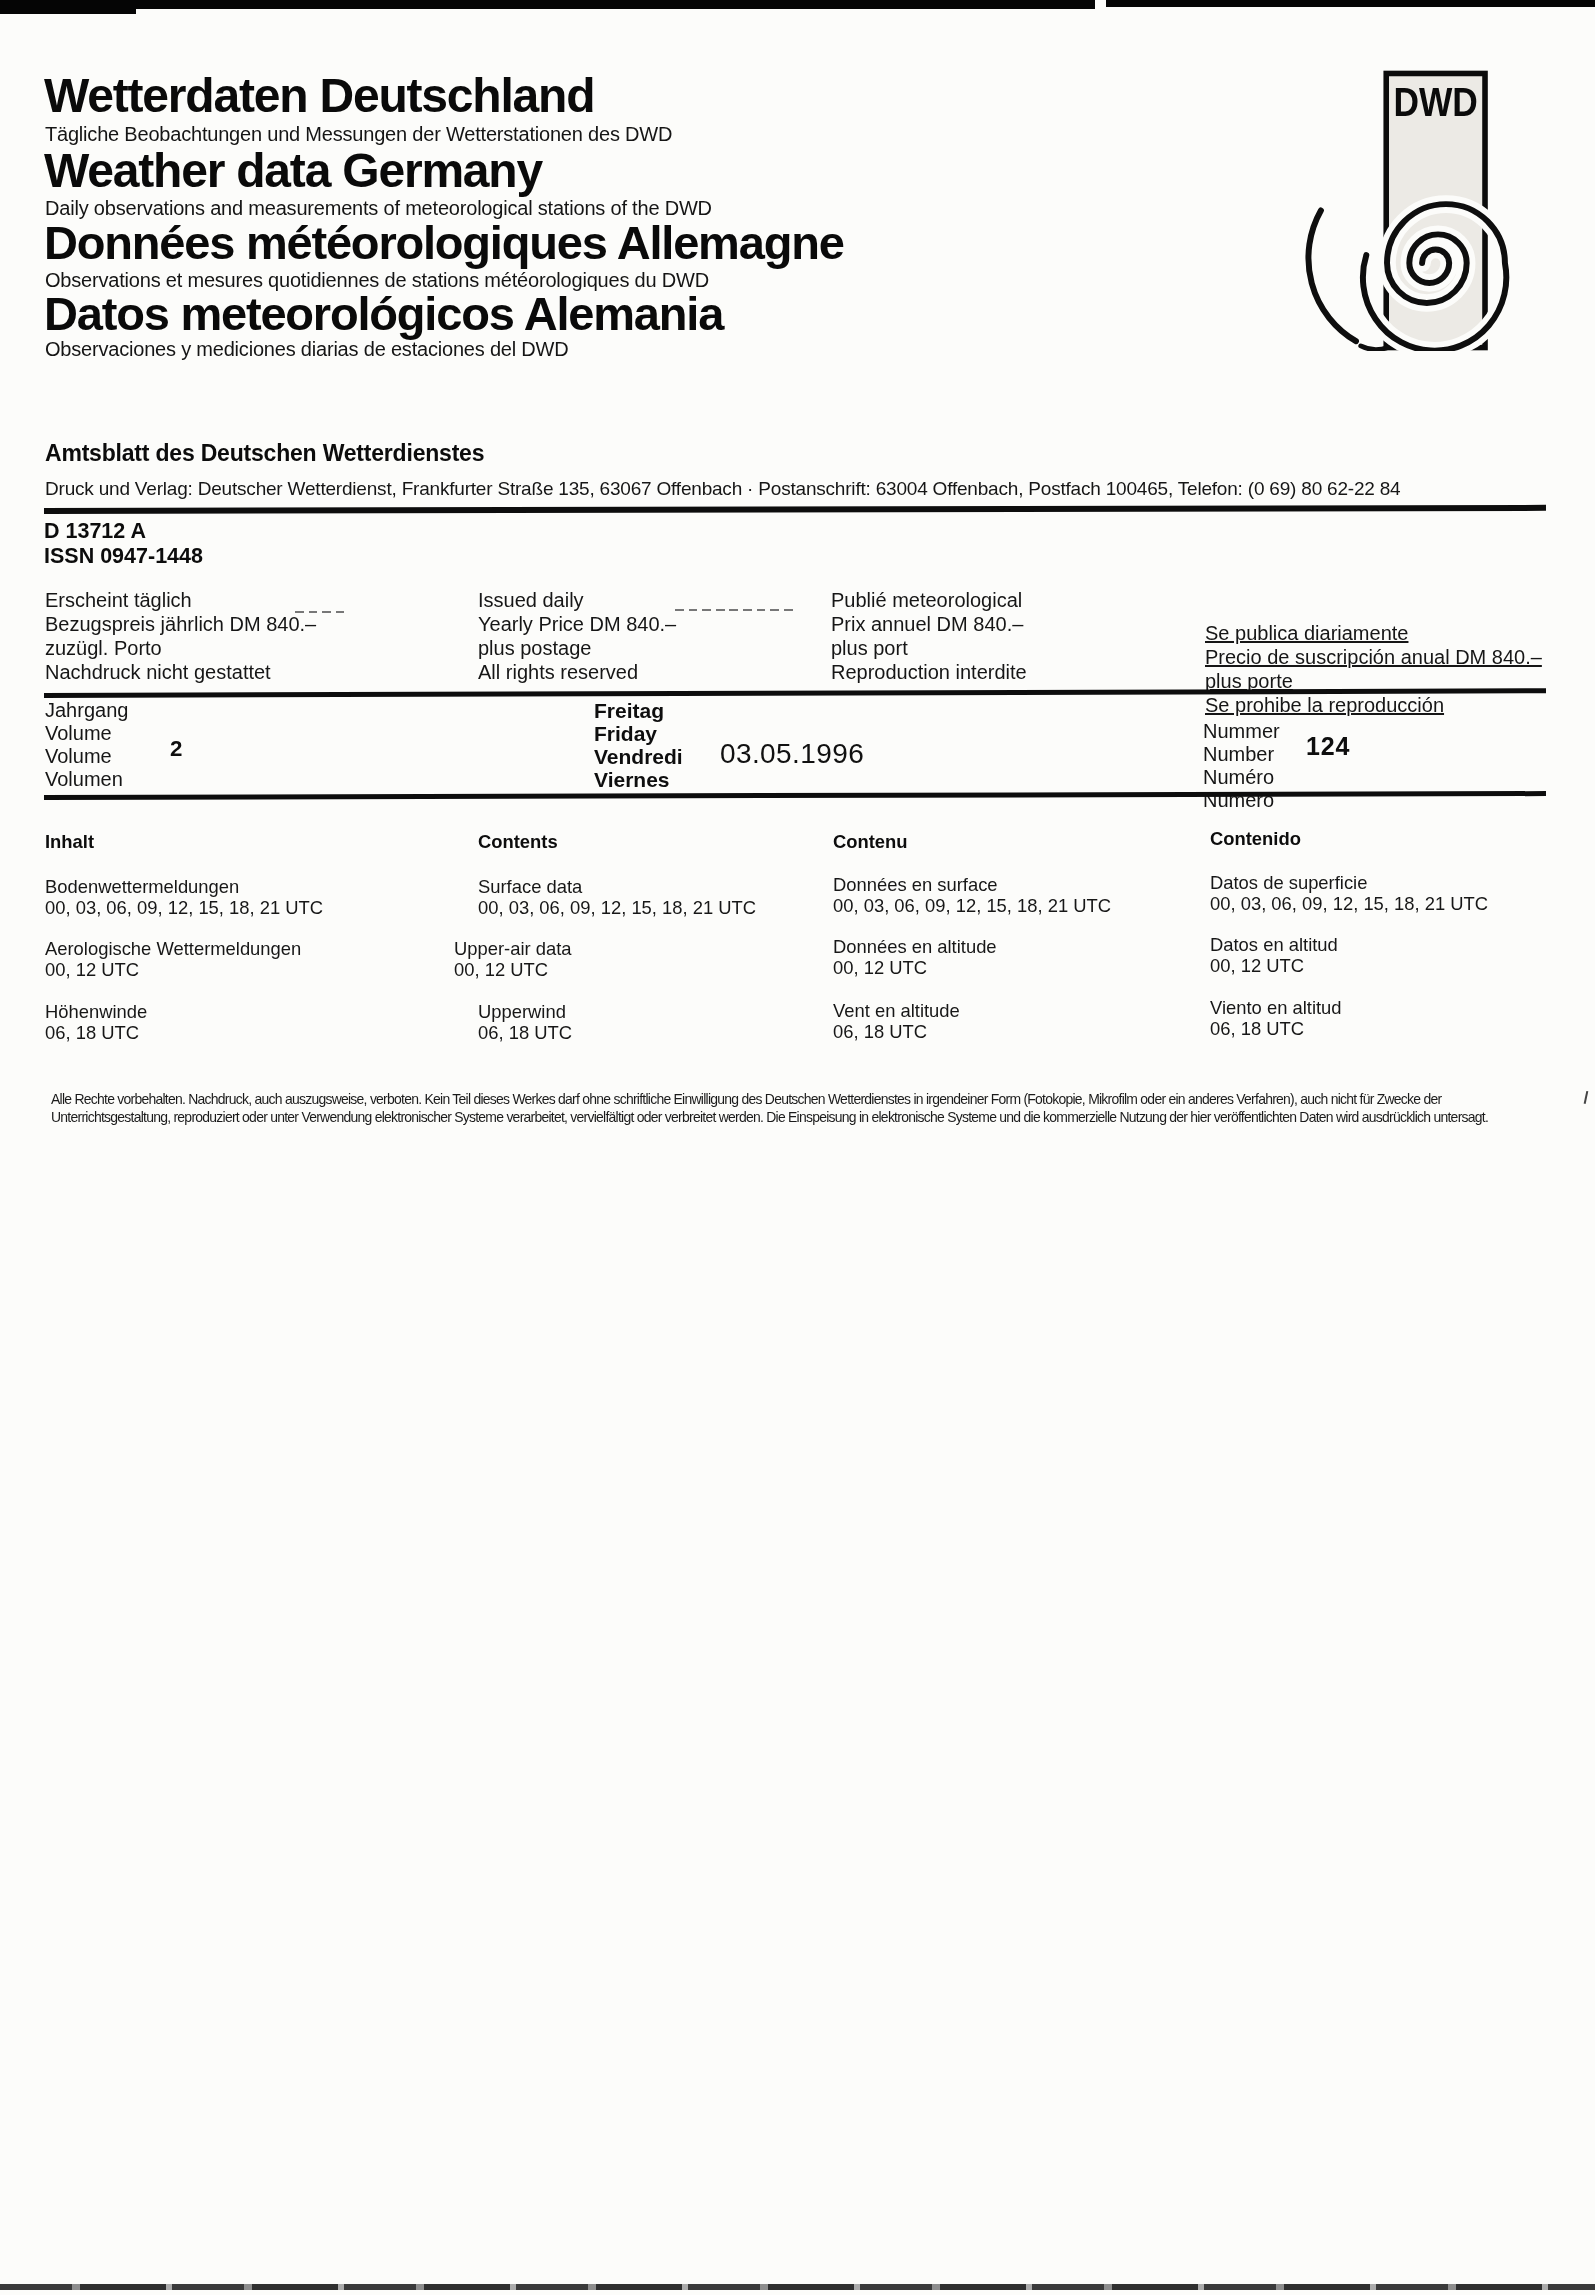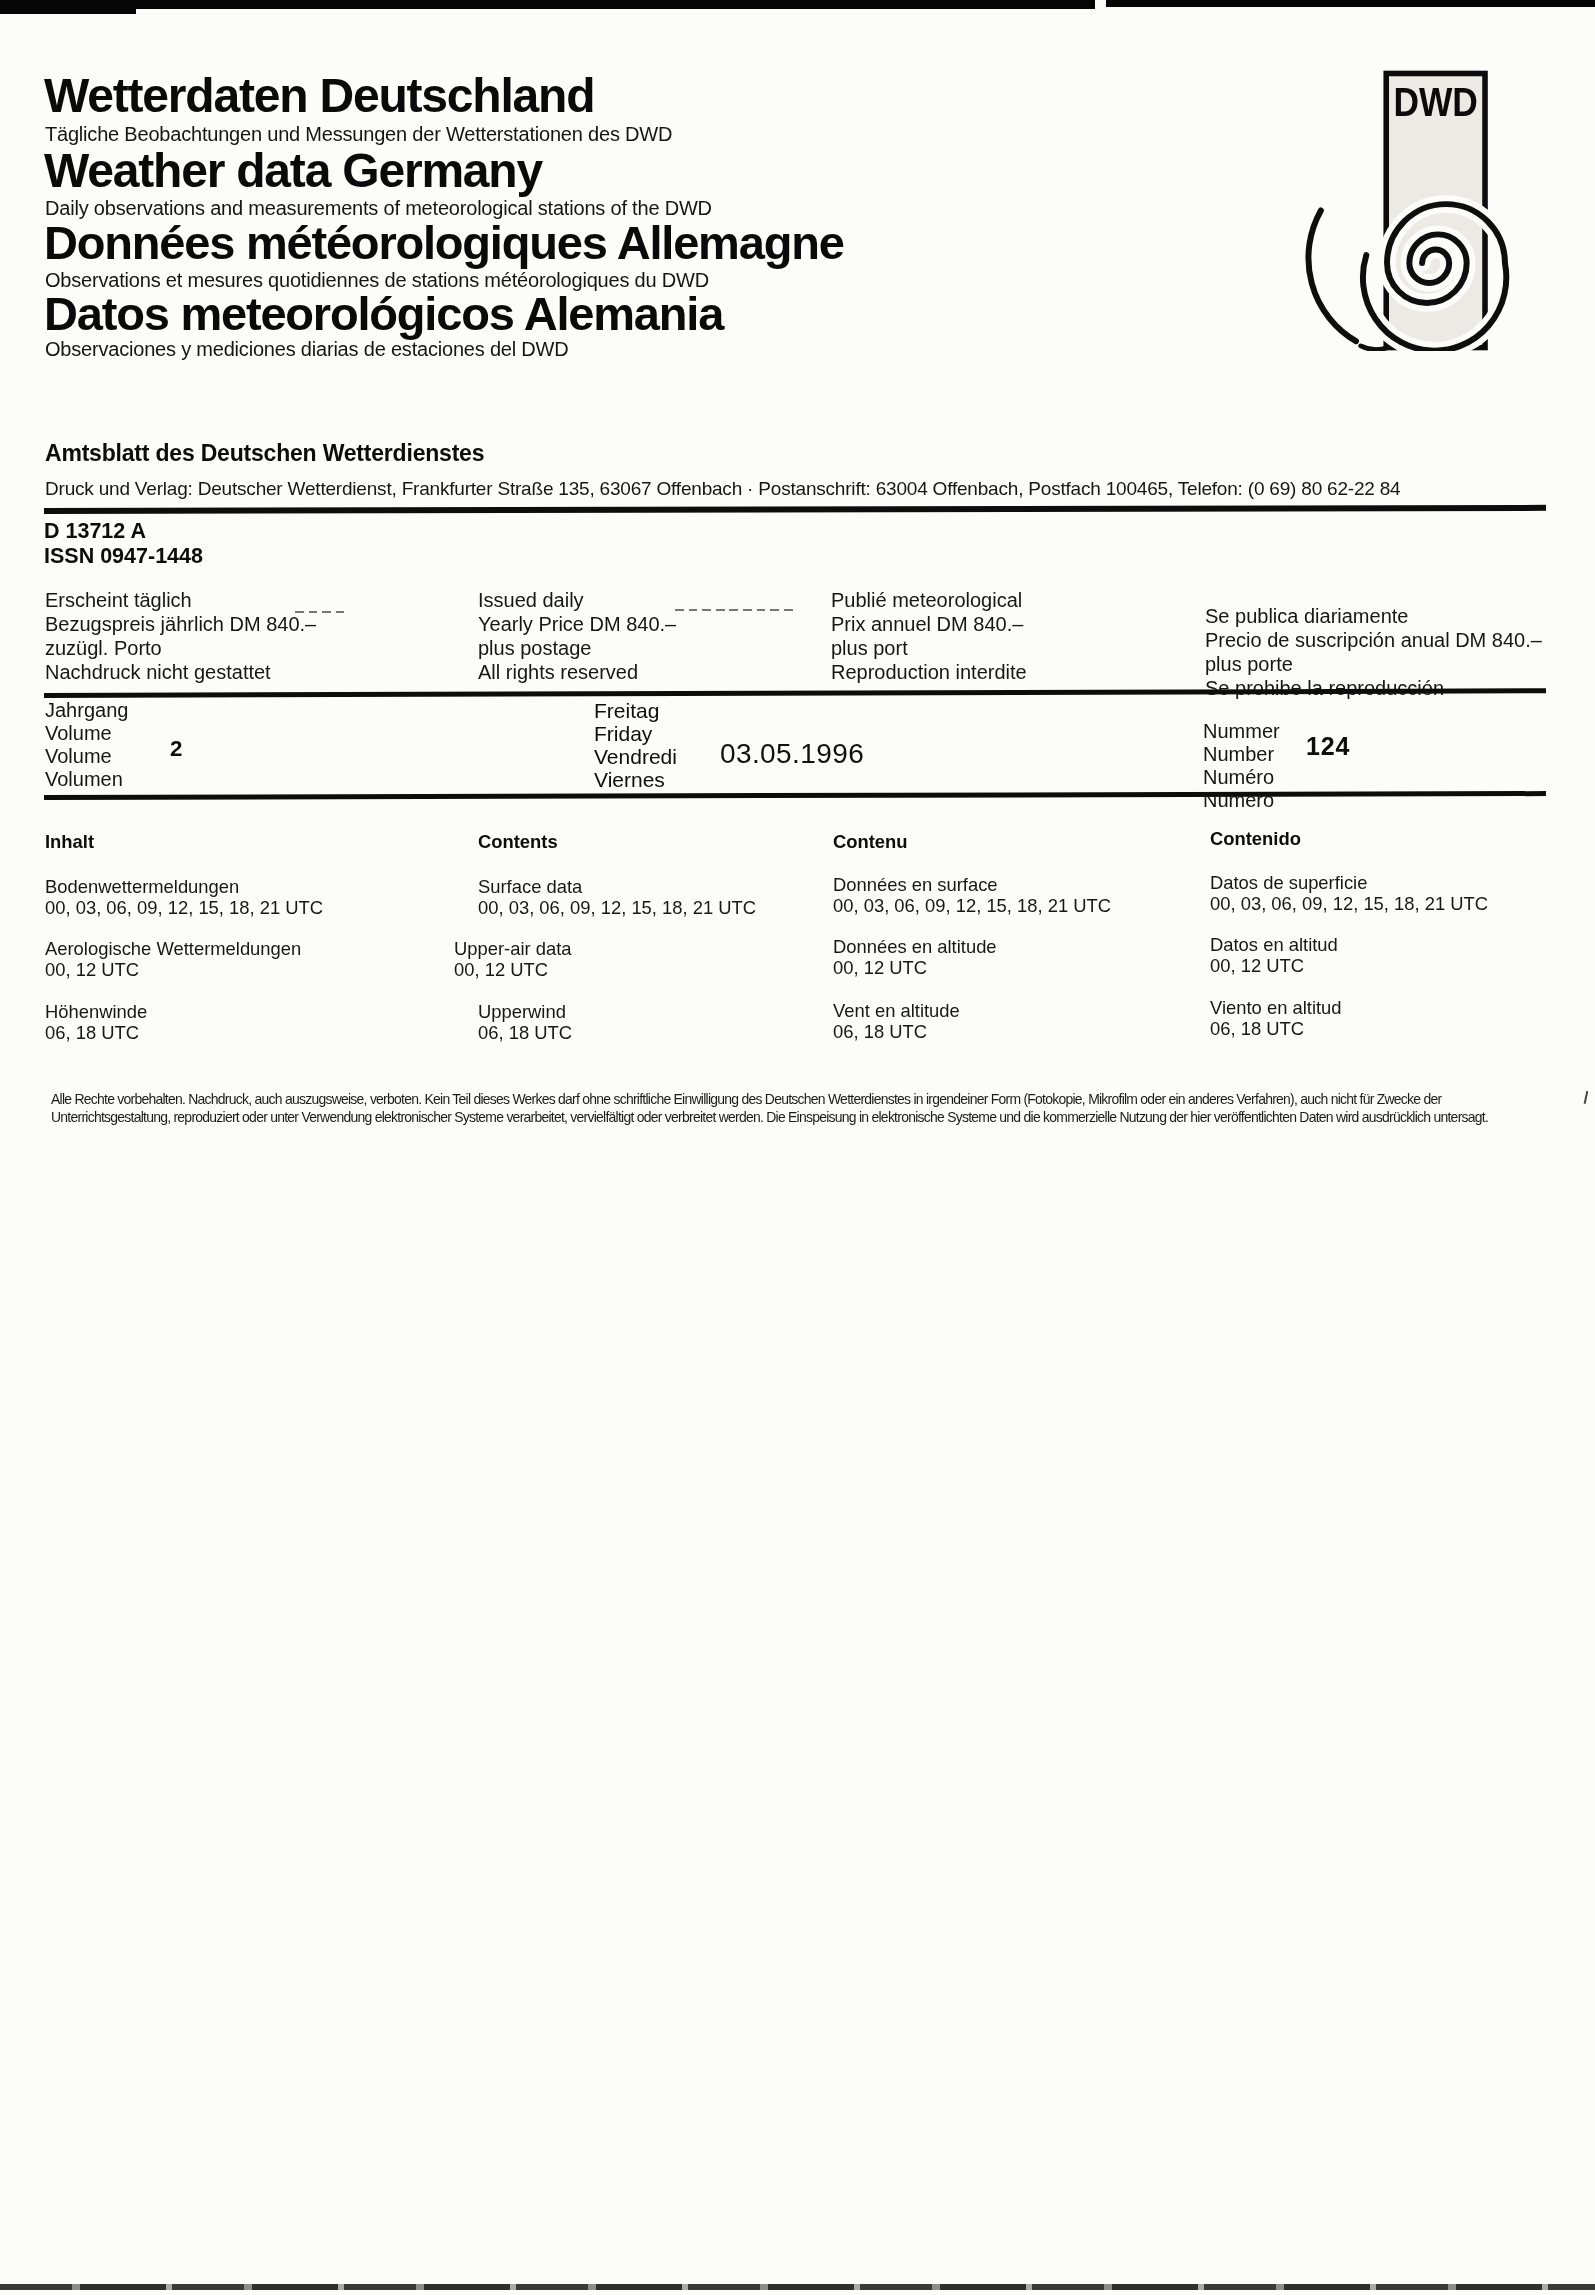--- a/index.html
+++ b/index.html
@@ -26,21 +26,21 @@
     font-size:23px;font-weight:bold;letter-spacing:-0.2px;color:#0c0c0c;
   }
   .pub-line{
     position:absolute;white-space:nowrap;
     font-size:19px;letter-spacing:-0.2px;color:#161616;margin-top:6px;
   }
   .rule{position:absolute;background:#0d0d0d;transform-origin:left center;}
   .codes{position:absolute;font-size:21.5px;font-weight:bold;line-height:25px;color:#0c0c0c;white-space:nowrap;}
   .pubcol{position:absolute;font-size:20px;line-height:24px;white-space:nowrap;color:#161616;}
   .labels{position:absolute;font-size:20px;line-height:23px;white-space:nowrap;color:#161616;}
-  .labels.bold{font-weight:normal;font-size:21px;color:#0e0e0e;}
+  .labels.bold{font-weight:bold;font-size:21px;color:#0e0e0e;}
   .value{position:absolute;font-weight:bold;color:#0e0e0e;white-space:nowrap;}
   .date{position:absolute;font-size:28px;letter-spacing:0.4px;color:#111;white-space:nowrap;}
   .chead{position:absolute;font-size:18.4px;font-weight:bold;color:#0d0d0d;white-space:nowrap;}
   .cell{position:absolute;font-size:18.4px;line-height:21px;white-space:nowrap;color:#171717;}
   .legal{
     position:absolute;font-size:15px;line-height:18px;letter-spacing:-0.8px;
     white-space:nowrap;color:#1b1b1b;transform:scaleX(0.93);transform-origin:left top;
   }
   .bar{position:absolute;background:#050505;}
   .dash-artifact{position:absolute;height:2.4px;
@@ -110,21 +110,21 @@
     <div>Yearly Price DM 840.–</div>
     <div>plus postage</div>
     <div>All rights reserved</div>
   </div>
   <div class="pubcol" style="left:831px;top:588px;">
     <div>Publié meteorological</div>
     <div>Prix annuel DM 840.–</div>
     <div>plus port</div>
     <div>Reproduction interdite</div>
   </div>
-  <div class="pubcol" style="left:1205px;top:604px;">
+  <div class="pubcol" style="left:1205px;top:621px;text-decoration:underline;">
     <div>Se publica diariamente</div>
     <div>Precio de suscripción anual DM 840.–</div>
     <div>plus porte</div>
     <div>Se prohibe la reproducción</div>
   </div>
 
   <div class="rule" style="left:44px;top:693px;width:1502px;height:4.8px;transform:rotate(-0.18deg);"></div>
 
   <div class="labels" style="left:45px;top:699px;">
     <div>Jahrgang</div>

